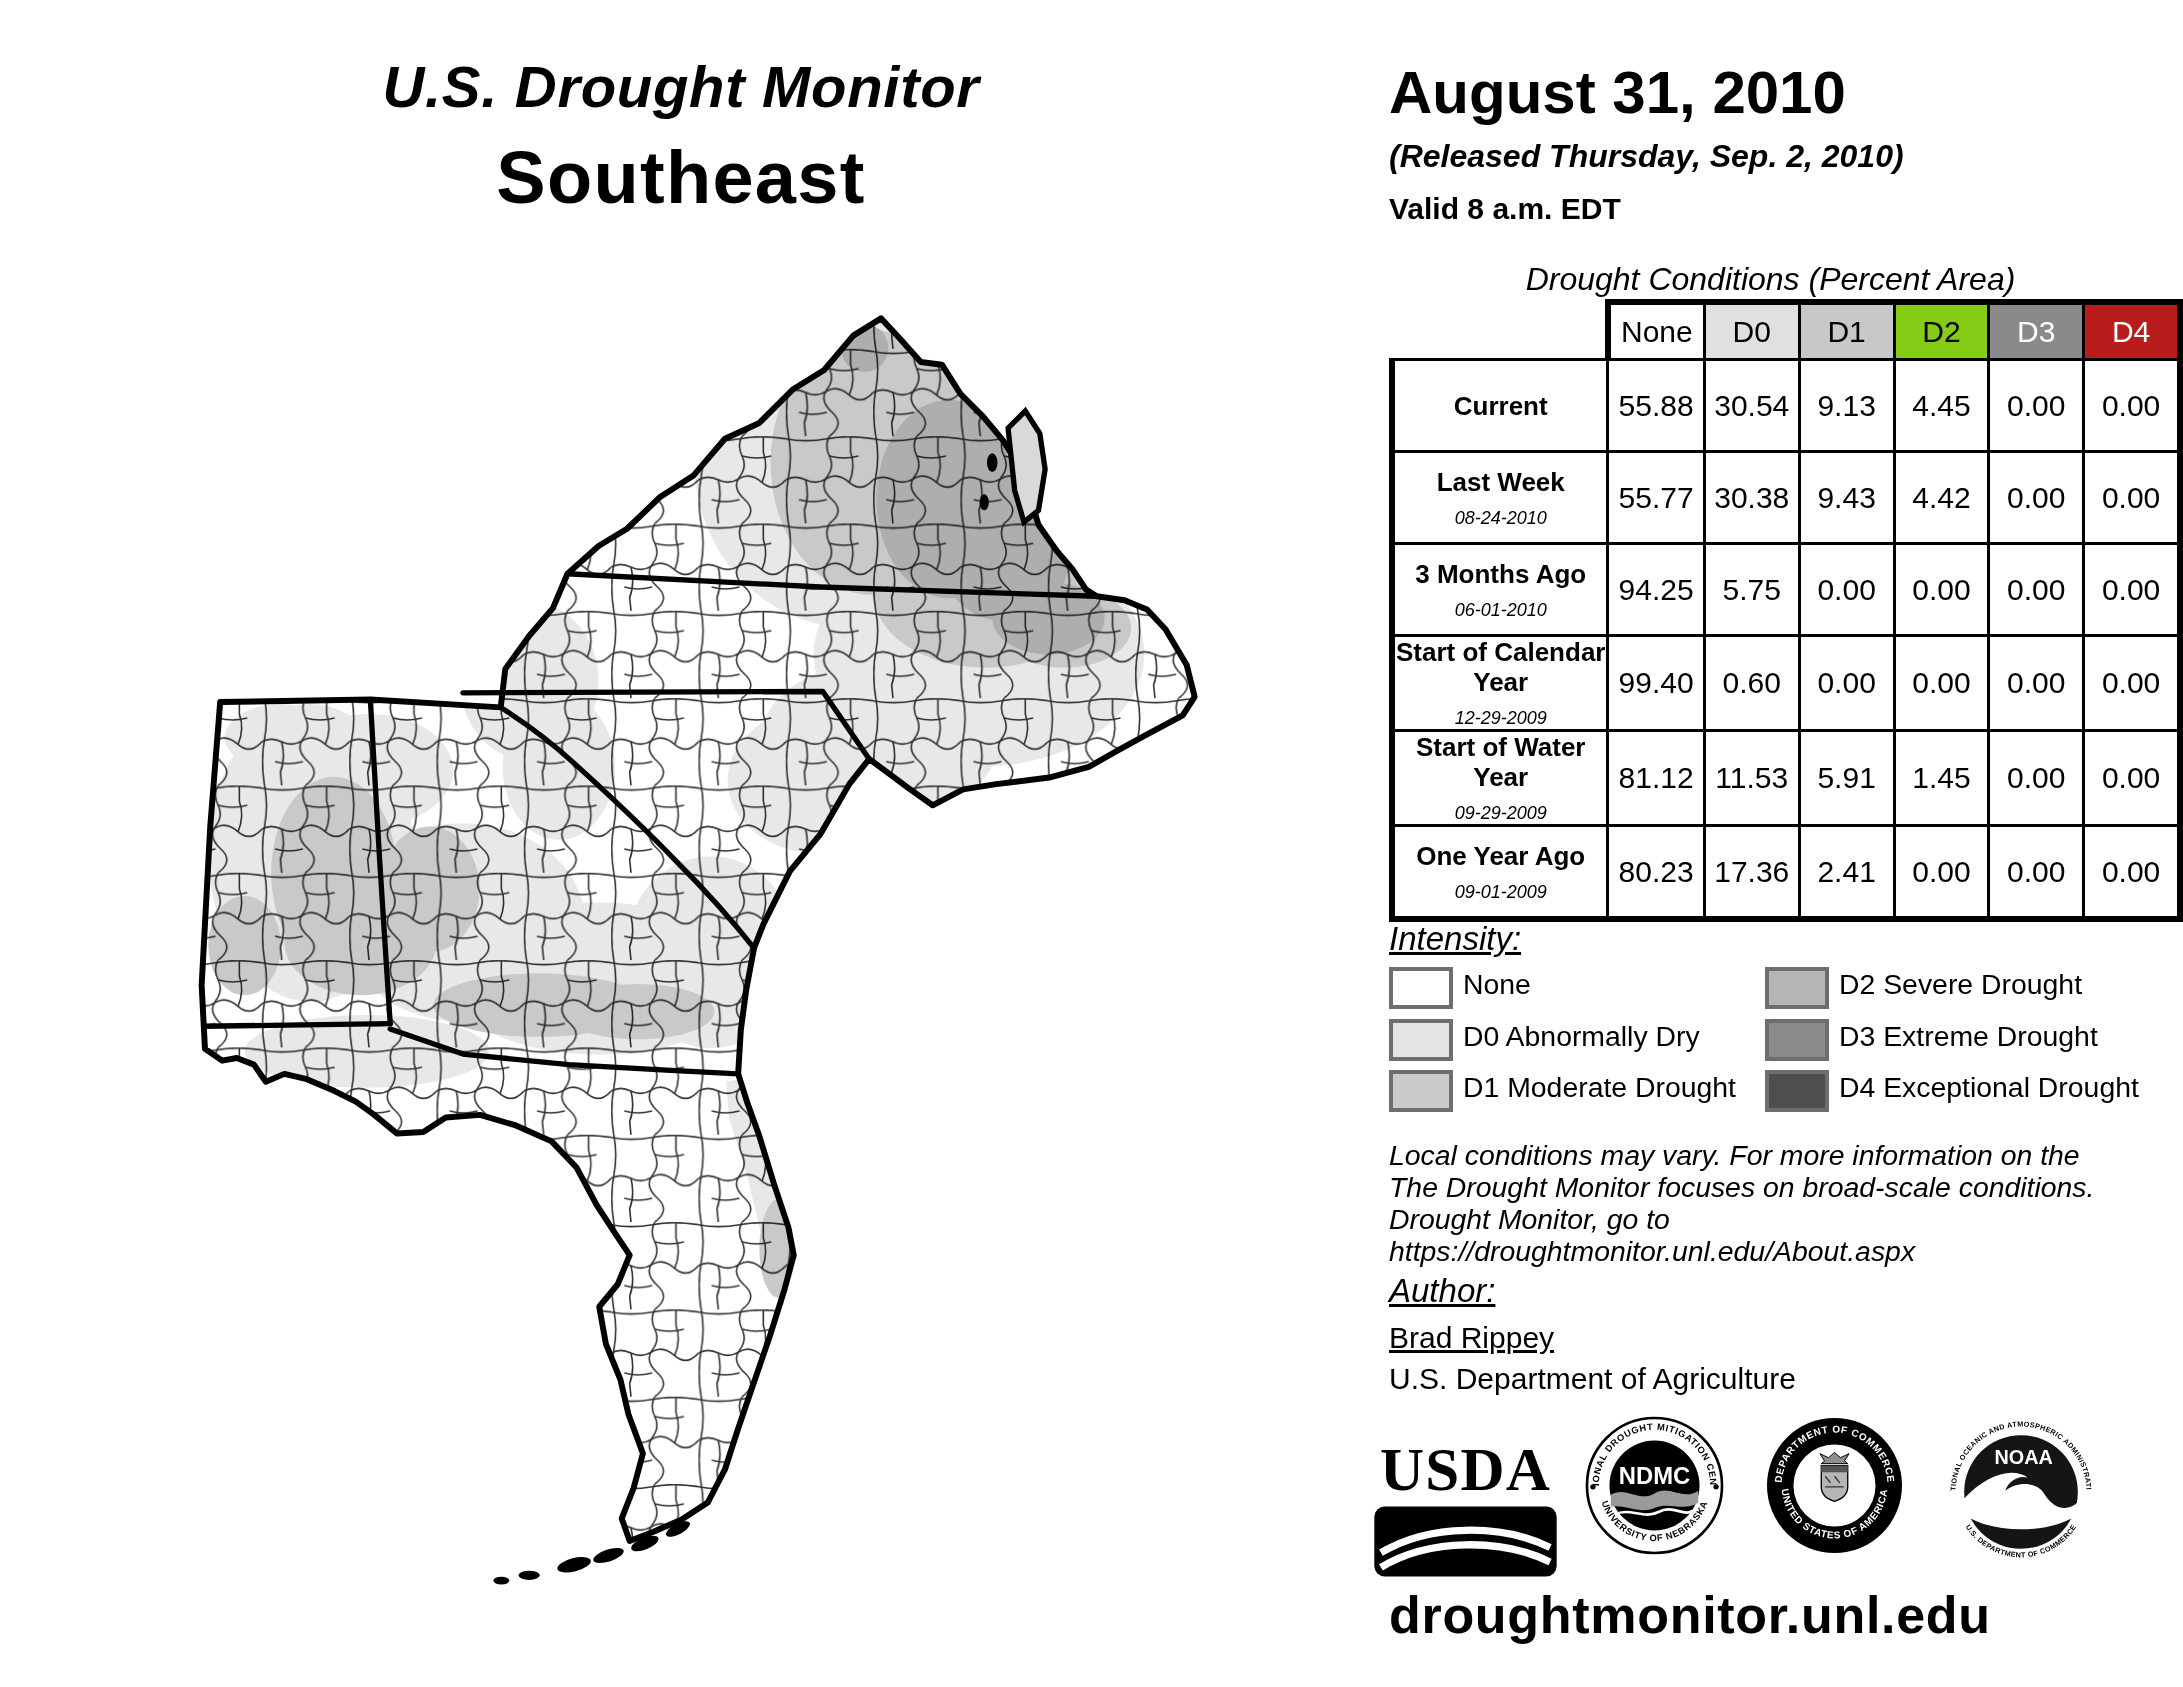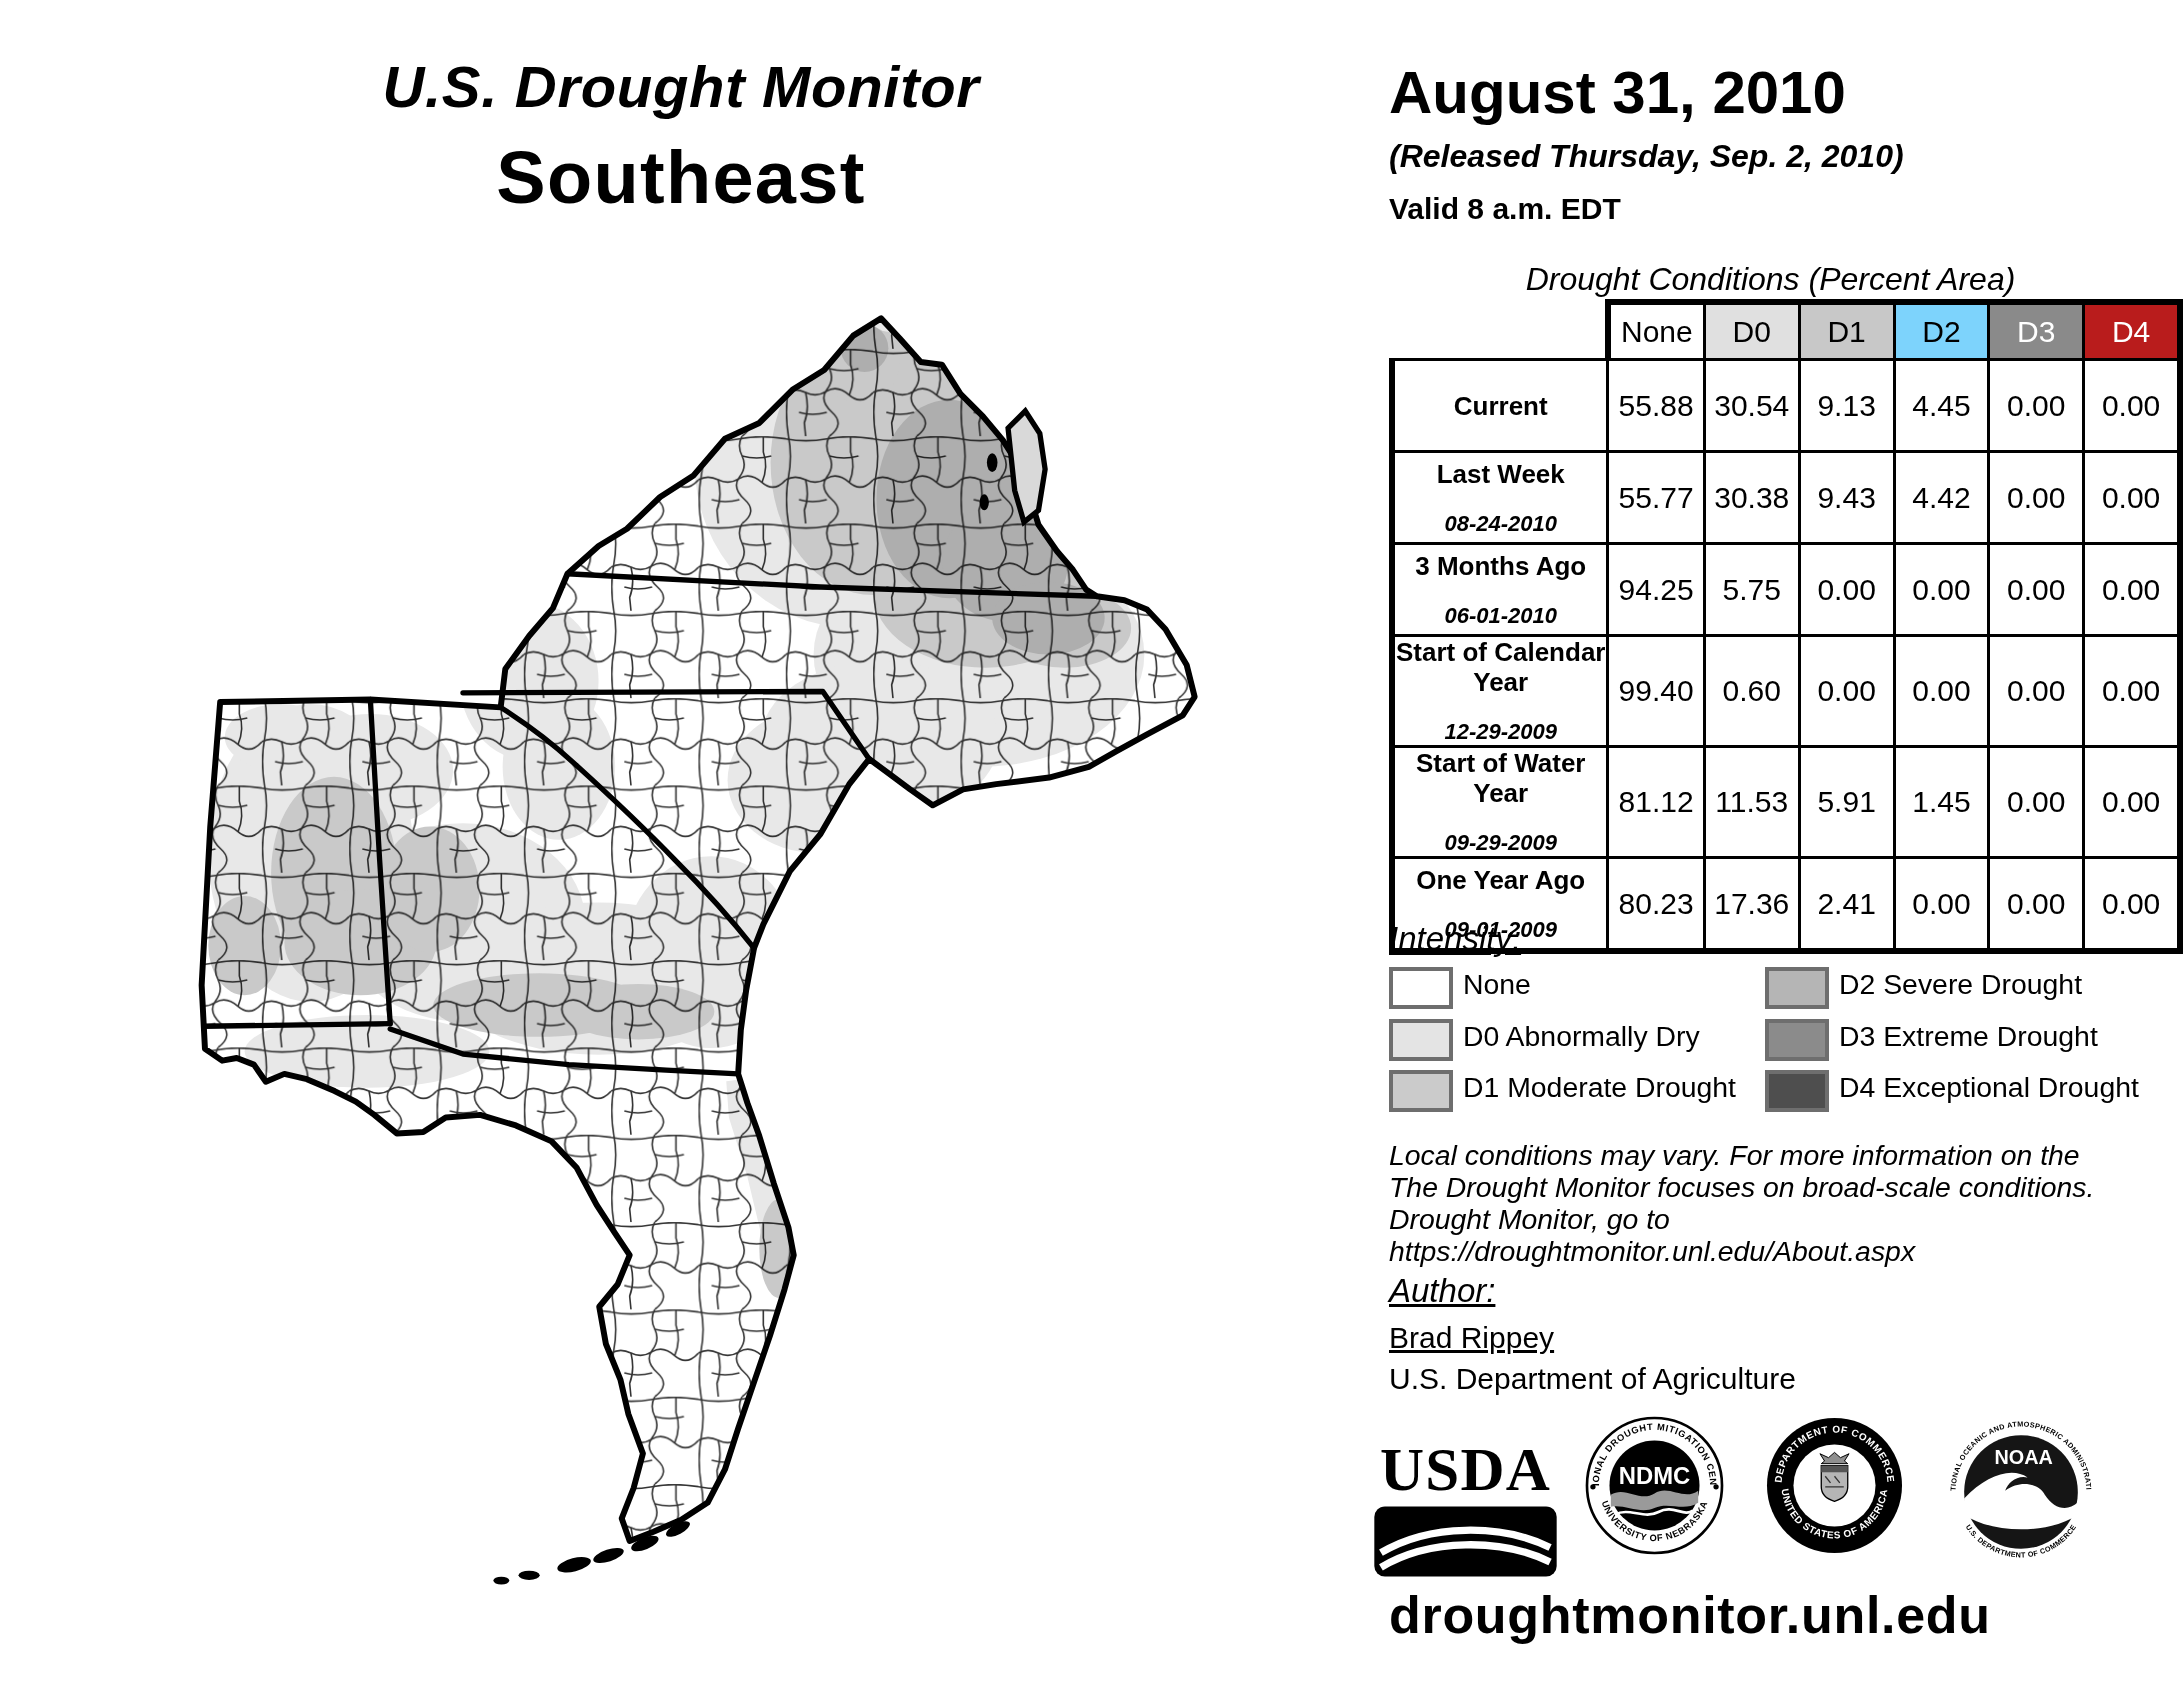--- a/index.html
+++ b/index.html
@@ -24,21 +24,21 @@
   .tbl-title{left:1389px;top:261px;width:763px;text-align:center;
     font-size:32px;font-style:italic;}
   table.dm{position:absolute;left:1389px;top:299px;border-collapse:collapse;table-layout:fixed;}
   table.dm td,table.dm th{border:3.3px solid #000;padding:0;text-align:center;vertical-align:middle;}
   table.dm th.blank{border:none;background:#fff;}
   table.dm .coltag{width:92px;height:53px;font-size:30px;font-weight:400;}
   table.dm .lt{color:#fff;}
   table.dm td.num{width:92px;height:89px;font-size:30px;}
   table.dm td.rowlab{width:212px;height:89px;}
   .rowlab .nm{font-size:26px;font-weight:700;line-height:30px;}
-  .rowlab .dt{font-size:22px;font-style:italic;margin-top:22px;font-weight:bold;}
+  .rowlab .dt{font-size:18px;font-style:italic;margin-top:11px;}
   
   table.dm th.topedge{border-top-width:6.6px;}
   table.dm .leftedge{border-left-width:6.6px;}
   table.dm .rightedge{border-right-width:6.6px;}
   table.dm .botedge{border-bottom-width:6.6px;}
 
   
   .intensity-h{left:1389px;top:920px;font-size:33px;font-style:italic;text-decoration:underline;}
   .leg-item{position:absolute;height:41px;}
   .leg-item .sw{position:absolute;left:0;top:0;width:56px;height:34px;border:4px solid #6e6e6e;}
@@ -186,21 +186,21 @@
 
 <div class="abs tbl-title">Drought Conditions (Percent Area)</div>
 
 <table class="dm">
   <tbody>
       <tr>
     <th class="blank"></th>
     <th class="coltag topedge leftedge" style="background-color: rgb(255, 255, 255);">None</th>
     <th class="coltag topedge" style="background-color: rgb(224, 224, 224);">D0</th>
     <th class="coltag topedge" style="background-color: rgb(200, 200, 200);">D1</th>
-    <th class="coltag topedge" style="background-color: #7dd3fc;">D2</th>
+    <th class="coltag topedge" style="background-color: #84cc16;">D2</th>
     <th class="coltag topedge lt" style="background-color: rgb(138, 138, 138);">D3</th>
     <th class="coltag topedge lt rightedge" style="background-color: #b91c1c;">D4</th>
   </tr>
   <tr>
     <td class="rowlab leftedge topedge">
       <div class="nm">Current</div>
     </td>
     <td class="num">55.88</td>
     <td class="num">30.54</td>
     <td class="num">9.13</td>

